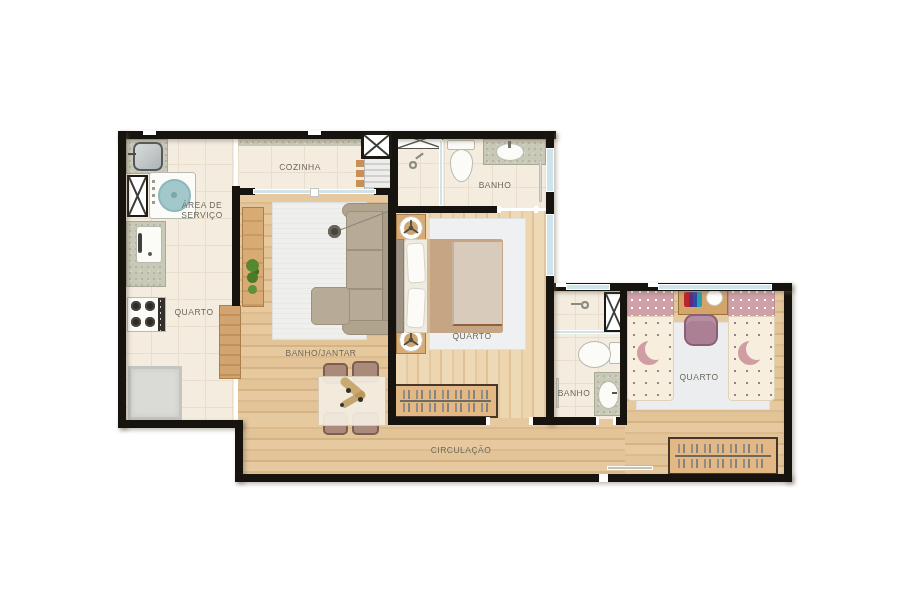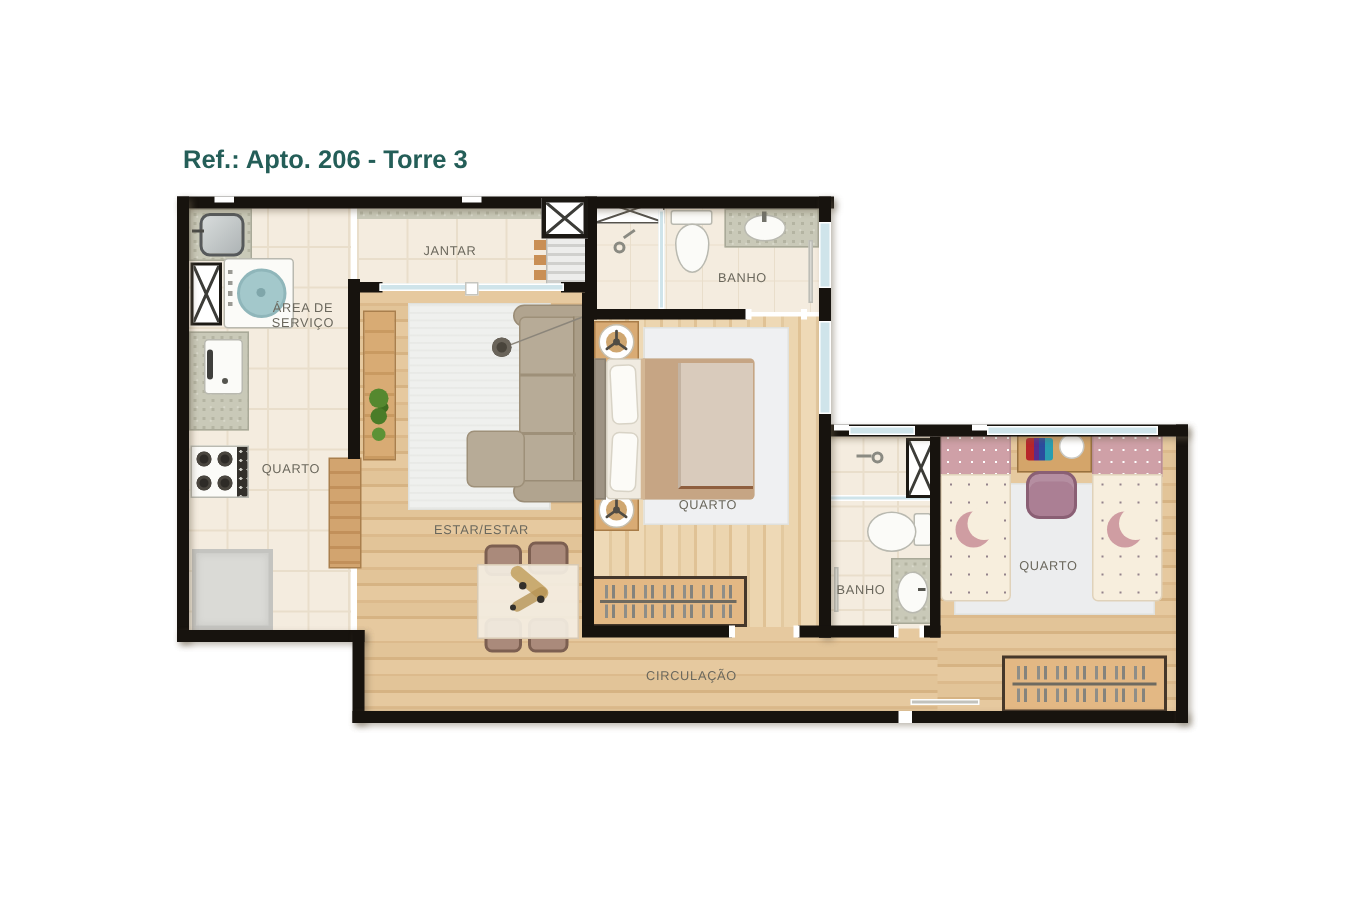--- a/index.html
+++ b/index.html
@@ -42,21 +42,20 @@
   .starfield{background-image:radial-gradient(#93828b 1px,transparent 1px);background-size:12px 12px;}
   .dots-white{background-image:radial-gradient(#fff 1px,transparent 1px);background-size:8px 8px;}
   .moon{position:absolute;width:24px;height:24px;border-radius:50%;background:#cf9da2;overflow:visible;}
   .moon:after{content:"";position:absolute;left:8px;top:-3px;width:22px;height:22px;border-radius:50%;background:#f7eedd;}
 </style>
 </head>
 <body>
 
 <div id="canvas">
 
-  <div id="title">Ref.: Apto. 206 - Torre 3</div>
 
   <div class="tile" style="left:124px;top:137px;width:110px;height:285px;"></div>
   <div class="tile" style="left:238px;top:139px;width:154px;height:52px;background-size:33px 33px;"></div>
   <div class="granite" style="left:238px;top:139px;width:154px;height:7px;border:0;"></div>
   <div class="tile" style="left:396px;top:139px;width:150px;height:69px;background-size:24px 24px;"></div>
   <div class="woodh" style="left:238px;top:193px;width:152px;height:229px;"></div>
   <div class="woodv" style="left:396px;top:211px;width:150px;height:208px;"></div>
   <div class="woodh" style="left:241px;top:418px;width:543px;height:58px;"></div>
   <div class="tile" style="left:552px;top:291px;width:70px;height:128px;background-size:23px 23px;"></div>
   <div class="woodh" style="left:625px;top:291px;width:159px;height:185px;"></div>
@@ -236,23 +235,23 @@
   <div class="jamb" style="left:486px;top:417px;width:4px;height:8px;"></div>
   <div class="jamb" style="left:529px;top:417px;width:4px;height:8px;"></div>
   <div class="jamb" style="left:596px;top:417px;width:3px;height:8px;"></div>
   <div class="jamb" style="left:613px;top:417px;width:3px;height:8px;"></div>
   <div class="jamb" style="left:599px;top:474px;width:9px;height:8px;"></div>
   <div class="jamb" style="left:143px;top:131px;width:13px;height:4px;"></div>
   <div class="jamb" style="left:308px;top:131px;width:13px;height:4px;"></div>
   <div class="jamb" style="left:556px;top:283px;width:10px;height:4px;"></div>
   <div class="jamb" style="left:648px;top:283px;width:10px;height:4px;"></div>
 
-  <div class="label" style="left:260px;top:162px;width:80px;">JANTAR</div>
+  <div class="label" style="left:260px;top:162px;width:80px;">COZINHA</div>
   <div class="label" style="left:172px;top:200px;width:60px;">ÁREA DE SERVIÇO</div>
   <div class="label" style="left:164px;top:307px;width:60px;">QUARTO</div>
-  <div class="label" style="left:271px;top:348px;width:100px;">ESTAR/ESTAR</div>
+  <div class="label" style="left:271px;top:348px;width:100px;">BANHO/JANTAR</div>
   <div class="label" style="left:465px;top:180px;width:60px;">BANHO</div>
   <div class="label" style="left:442px;top:331px;width:60px;">QUARTO</div>
   <div class="label" style="left:549px;top:388px;width:50px;">BANHO</div>
   <div class="label" style="left:669px;top:372px;width:60px;">QUARTO</div>
   <div class="label" style="left:411px;top:445px;width:100px;">CIRCULAÇÃO</div>
 
 </div>
 
 </body></html>

